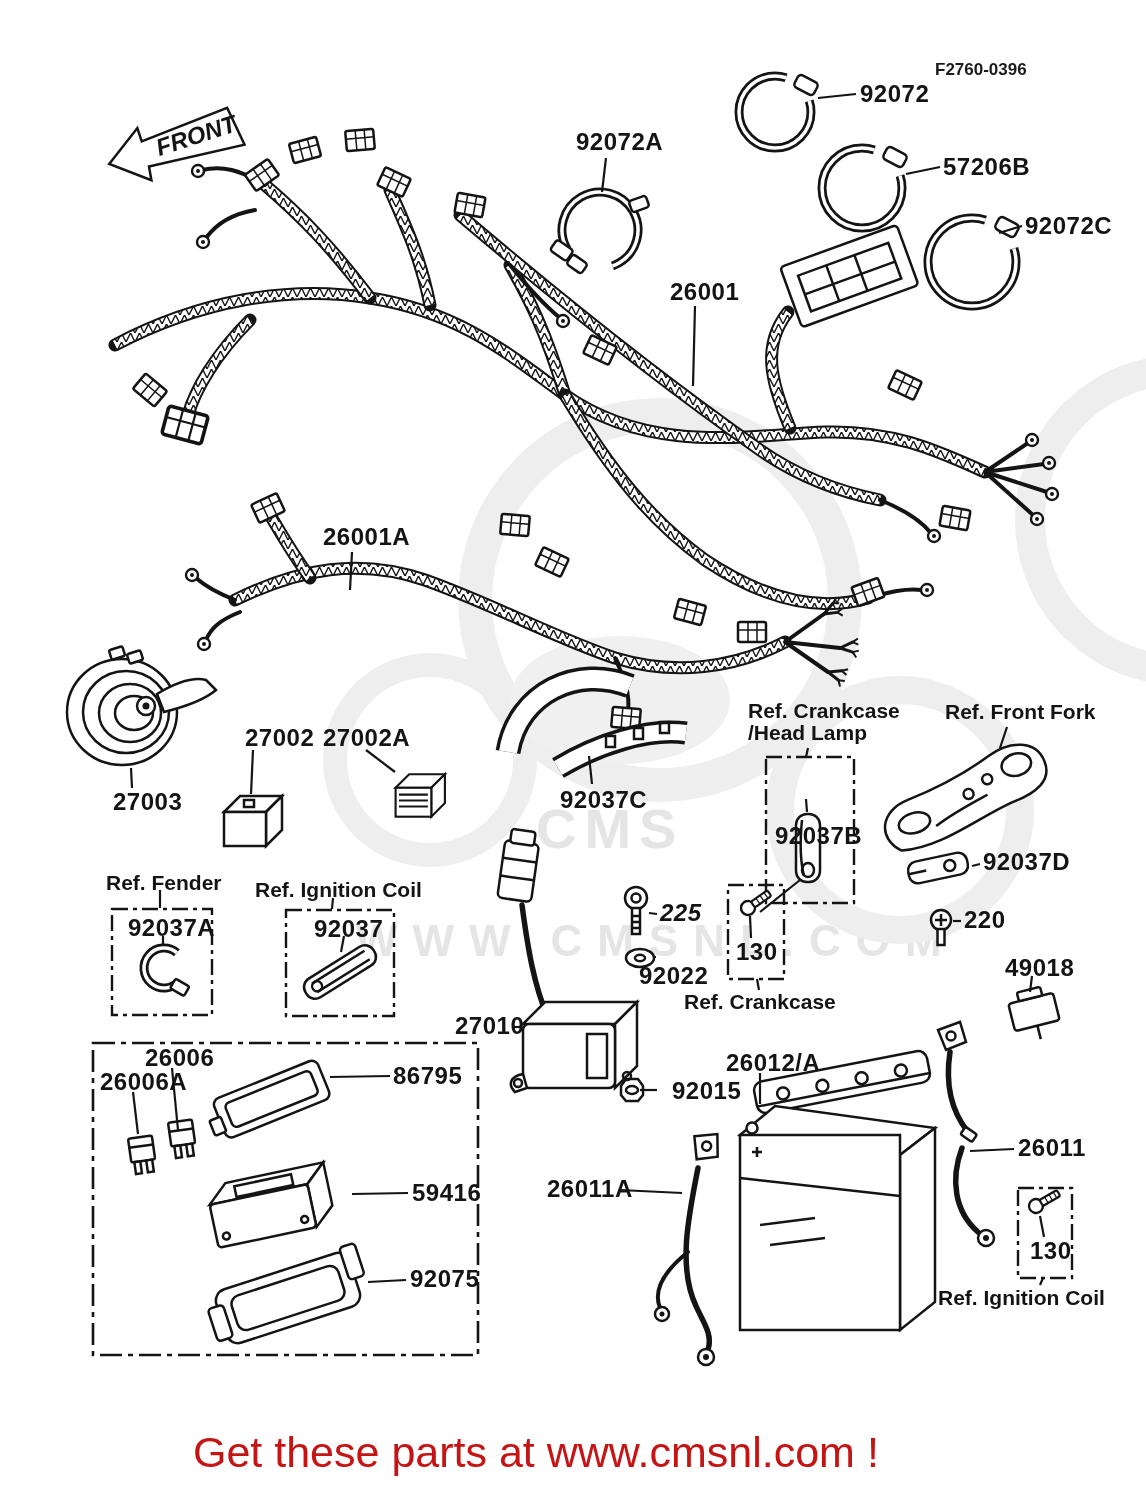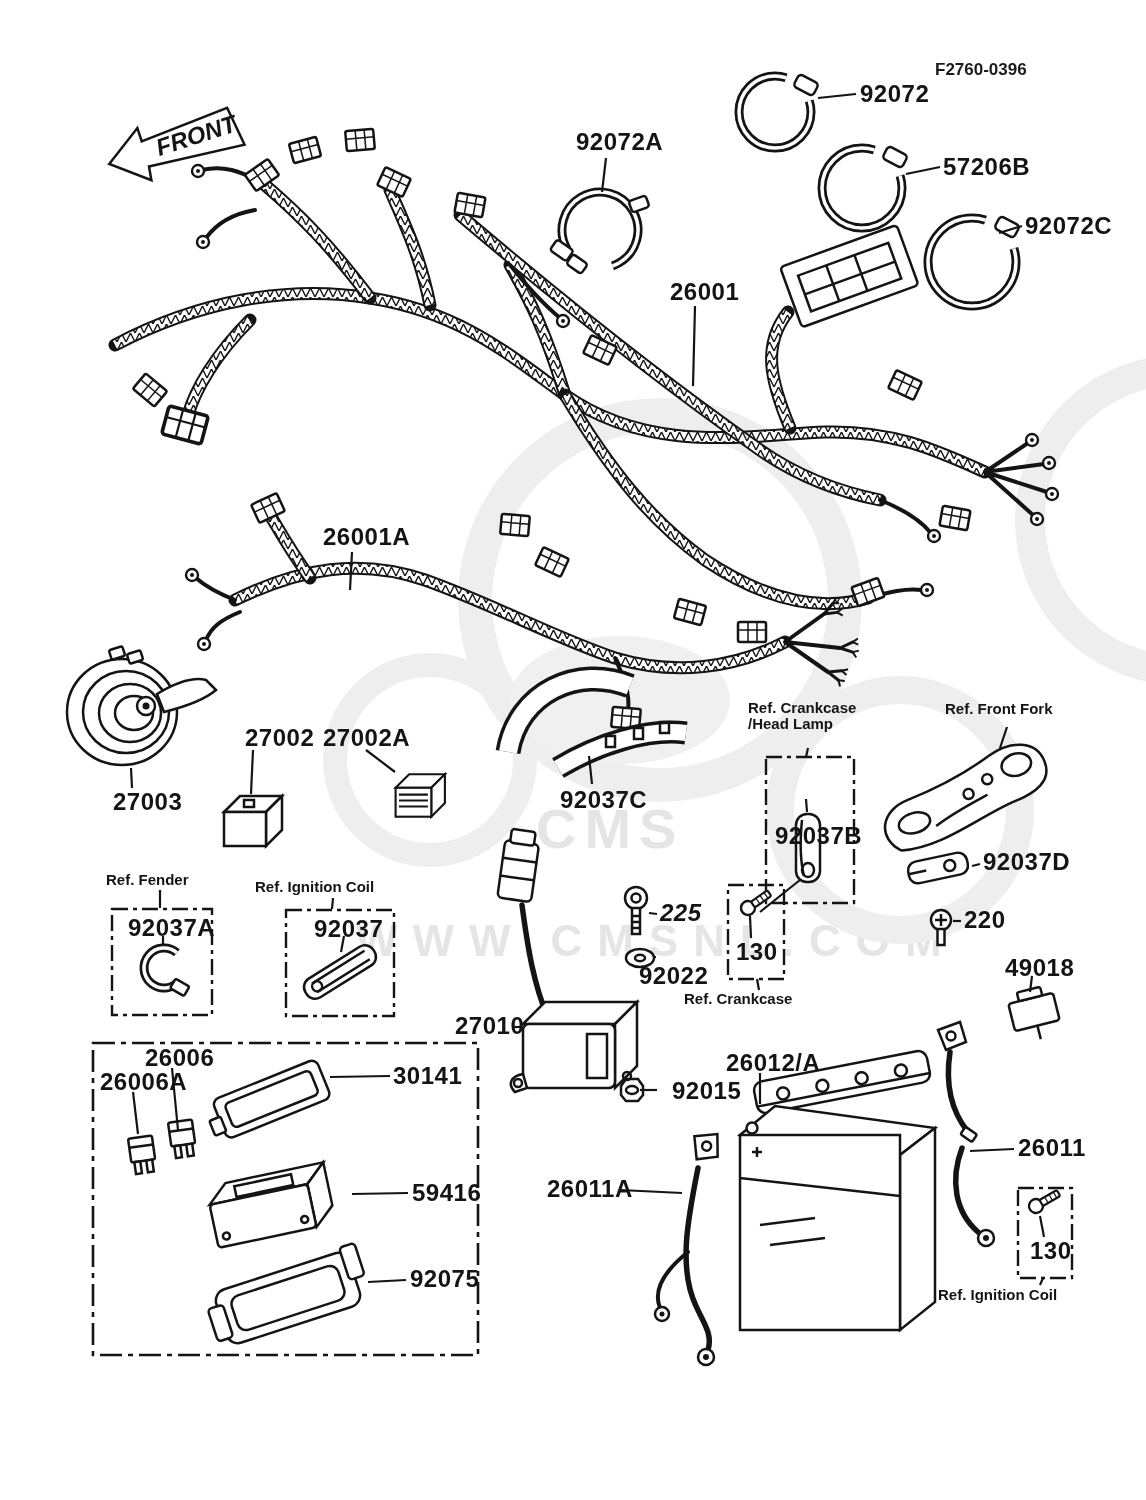--- a/index.html
+++ b/index.html
@@ -5,21 +5,21 @@
   html,body{margin:0;padding:0;background:#fff;}
   .stage{position:relative;width:1146px;height:1500px;background:#ffffff;overflow:hidden;
          font-family:"Liberation Sans",sans-serif;}
   .stage svg{position:absolute;left:0;top:0;}
   .page-title{position:absolute;left:24px;top:20px;font-size:27px;color:#7e7e7e;
               letter-spacing:.5px;white-space:nowrap;}
   .diagram-code{position:absolute;left:935px;top:60px;font-size:17px;font-weight:bold;color:#1a1a1a;}
   .labels-layer{position:absolute;left:0;top:0;width:100%;height:100%;}
   .part-label{position:absolute;font-weight:bold;font-size:24px;color:#141414;
               line-height:1.04;white-space:pre-line;letter-spacing:.5px;}
-  .part-label.ref{font-size:15px;letter-spacing:0;}
+  .part-label.ref{font-size:21px;letter-spacing:0;}
   .footer-note{position:absolute;left:193px;top:1428px;font-size:43px;color:#c51414;white-space:nowrap;}
   .wm-cms{position:absolute;left:536px;top:796px;font-size:56px;font-weight:bold;color:#e5e5e5;
           letter-spacing:8px;}
   .wm-url{position:absolute;left:356px;top:916px;font-size:44px;font-weight:bold;color:#e5e5e5;
           letter-spacing:15px;white-space:nowrap;}
   
   .ln{fill:none;stroke:#141414;stroke-width:2.5;}
   .fw{fill:#ffffff;stroke:#141414;stroke-width:2.5;}
   .hl{fill:none;stroke:#141414;stroke-width:2.2;}
   .trunk{fill:none;stroke:#141414;stroke-width:13;stroke-linecap:round;}
@@ -454,21 +454,22 @@
       <div class="part-label ref" style="left: 255px; top: 879px;">Ref. Ignition Coil</div>
       <div class="part-label" style="left: 314px; top: 917px;">92037</div>
       <div class="part-label" style="left: 660px; top: 901px; font-style: italic;">225</div>
       <div class="part-label" style="left: 639px; top: 944px; margin-top: 20px;">92022</div>
       <div class="part-label" style="left: 455px; top: 1014px;">27010</div>
       <div class="part-label" style="left: 660px; top: 1079px; margin-left: 12px;">92015</div>
       <div class="part-label" style="left: 726px; top: 1051px;">26012/A</div>
       <div class="part-label" style="left: 547px; top: 1177px;">26011A</div>
       <div class="part-label" style="left: 145px; top: 1046px;">26006</div>
       <div class="part-label" style="left: 100px; top: 1070px;">26006A</div>
-      <div class="part-label" style="left: 393px; top: 1064px;">30141</div>
+      <div class="part-label" style="left: 393px; top: 1064px;">86795</div>
       <div class="part-label" style="left: 412px; top: 1181px;">59416</div>
       <div class="part-label" style="left: 410px; top: 1267px;">92075</div>
       <div class="part-label" style="left: 1018px; top: 1136px;">26011</div>
       <div class="part-label" style="left: 1030px; top: 1239px;">130</div>
       <div class="part-label ref" style="left: 938px; top: 1287px;">Ref. Ignition Coil</div>
     </div>
+  <div class="footer-note">Get these parts at www.cmsnl.com !</div>
 
 </div>
 
 </body></html>

